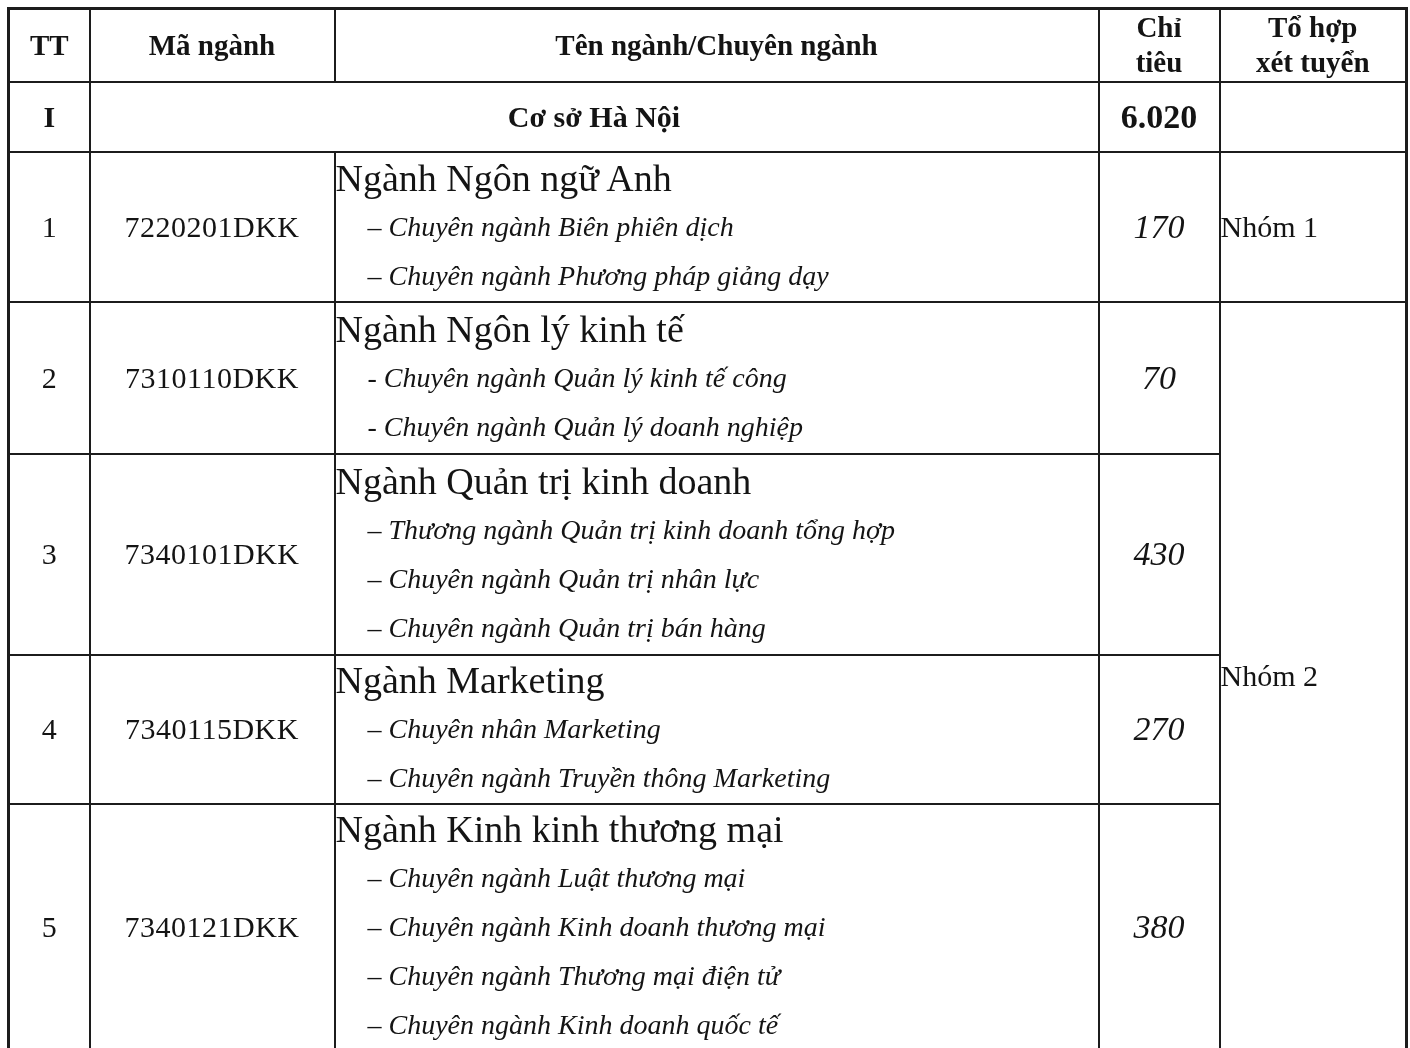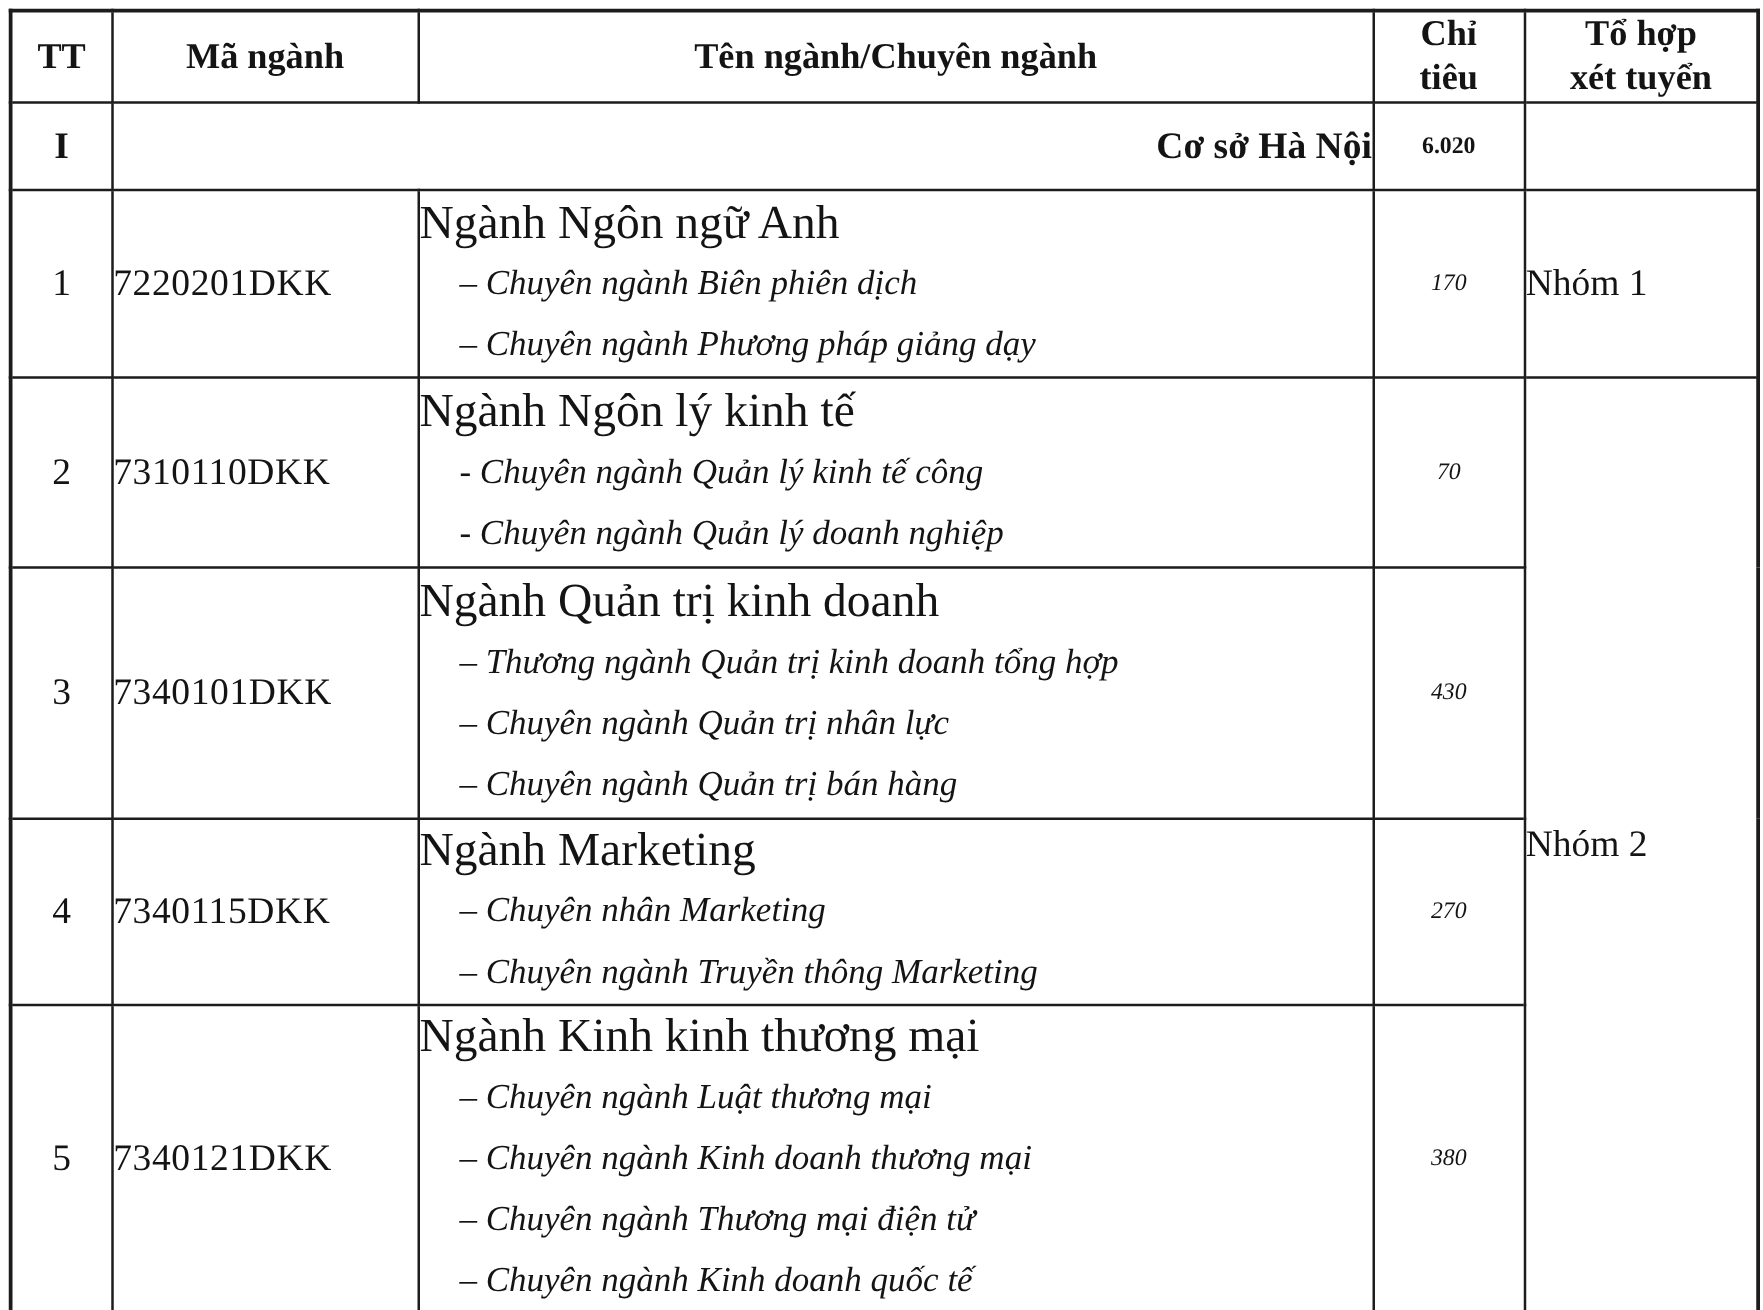--- a/index.html
+++ b/index.html
@@ -52,20 +52,21 @@
     line-height: 1.22;
     padding: 0 4px;
   }
   td.stt {
     font-size: 30px;
     text-align: center;
     vertical-align: middle;
   }
   td.code {
     font-size: 30px;
+    text-align: center;
     vertical-align: middle;
     letter-spacing: 0.5px;
   }
   td.name {
     vertical-align: middle;
     padding: 0 8px 0 13px;
   }
   .line {
     height: 49px;
     display: flex;
@@ -75,39 +76,39 @@
   .line.major {
     font-size: 38px;
     font-style: normal;
   }
   .line.spec {
     font-size: 28px;
     font-style: italic;
     margin-left: 32px;
   }
   td.quota {
-    font-size: 19px;
+    font-size: 34px;
     font-style: italic;
     text-align: center;
     vertical-align: middle;
     border-radius: 12px;
   }
   td.group {
     font-size: 30px;
     vertical-align: middle;
   }
   tr.r-campus td.stt,
   td.campus-name,
   tr.r-campus td.quota {
     font-weight: bold;
     font-style: normal;
   }
   td.campus-name {
     font-size: 30px;
-    text-align: right;
+    text-align: center;
     vertical-align: middle;
     padding: 0 8px 0 17px;
   }
 </style>
 </head>
 <body>
 
 <div class="sheet">
   <table class="quota">
     <colgroup>

